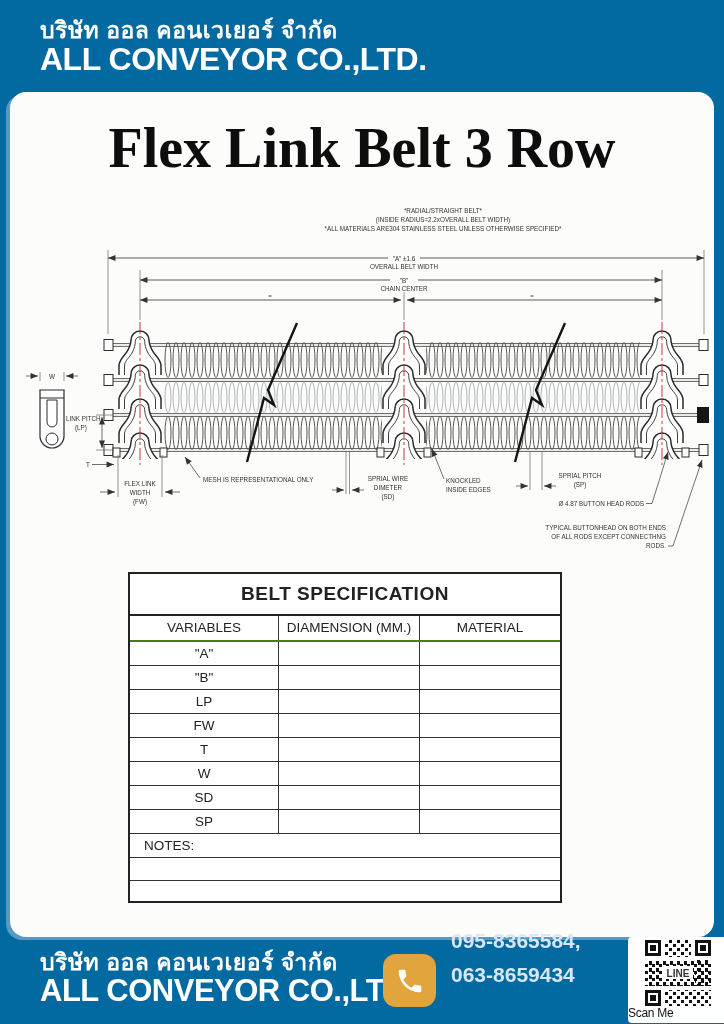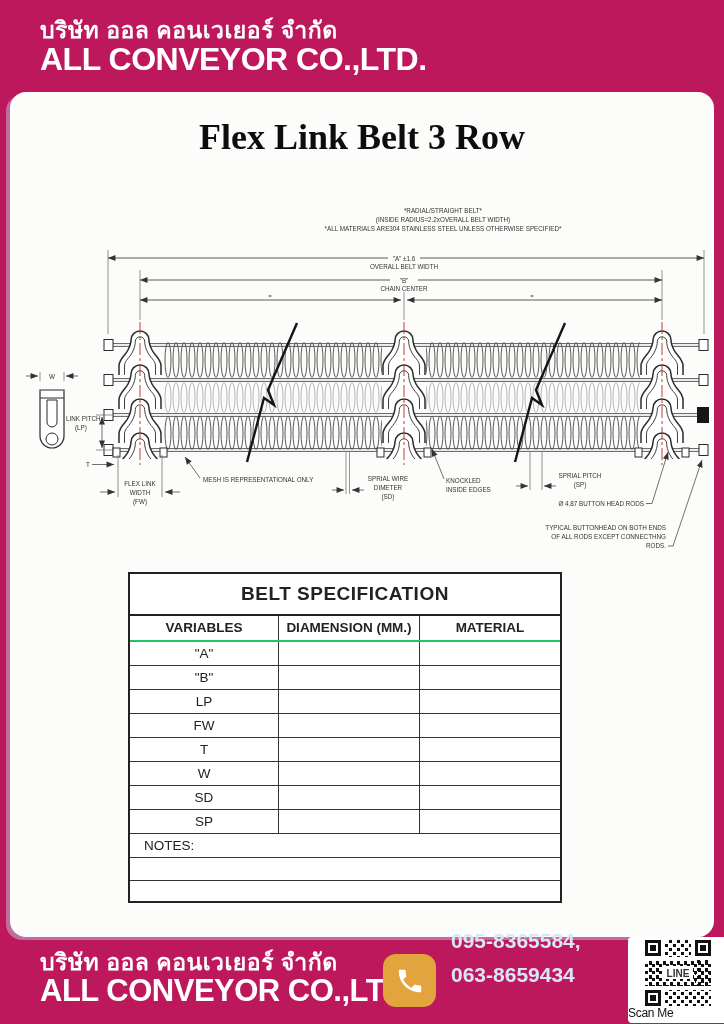--- a/index.html
+++ b/index.html
@@ -1,28 +1,28 @@
 <!DOCTYPE html>
 <html><head>
 <meta charset="utf-8">
 <style>
   html,body{margin:0;padding:0;}
   body{width:724px;height:1024px;font-family:"Liberation Sans",sans-serif;}
-  .page{position:relative;width:724px;height:1024px;background:#be185d;overflow:hidden;}
+  .page{position:relative;width:724px;height:1024px;background:#0369a1;overflow:hidden;}
   .hdr-th{position:absolute;left:40px;top:12px;font-size:23px;color:#fff;font-weight:600;letter-spacing:.5px;}
   .hdr-en{position:absolute;left:40px;top:41px;font-size:32px;color:#fff;font-weight:bold;letter-spacing:-.5px;}
   .card{position:absolute;left:10px;top:92px;width:704px;height:845px;background:#fcfcfa;border-radius:16px;box-shadow:-4px 3px 0 rgba(190,212,236,.45);}
-  .doc-title{position:absolute;left:0;top:116px;width:724px;text-align:center;font-family:"Liberation Serif",serif;font-weight:bold;font-size:36px;color:#0d0d0d;margin:0;}
+  .doc-title{position:absolute;left:0;top:116px;width:724px;text-align:center;font-family:"Liberation Serif",serif;font-weight:bold;font-size:56px;color:#0d0d0d;margin:0;}
   .drawing{position:absolute;left:12px;top:200px;}
   svg text{font-family:"Liberation Sans",sans-serif;fill:#333;}
   
   .spec{position:absolute;left:128px;top:572px;width:430px;background:#fff;border:2px solid #222;color:#222;}
   .spec-title{height:40px;line-height:40px;text-align:center;font-weight:bold;font-size:19px;letter-spacing:.5px;border-bottom:2px solid #222;}
   .spec-row{display:flex;border-bottom:1px solid #333;height:23px;line-height:23px;font-size:13.5px;text-align:center;}
-  .spec-head{height:24px;line-height:24px;border-bottom:2px solid #22c55e;font-weight:bold;}
+  .spec-head{height:24px;line-height:24px;border-bottom:2px solid #4d7c0f;}
   .c1{width:148px;border-right:1px solid #333;}
   .c2{width:140px;border-right:1px solid #333;}
   .c3{flex:1;}
   .spec-notes{height:23px;line-height:23px;border-bottom:1px solid #333;font-size:13.5px;padding-left:14px;}
   .spec-e1{height:22px;border-bottom:1px solid #333;}
   .spec-e2{height:20px;}
   
   .ftr-th{position:absolute;left:40px;top:944px;font-size:23px;color:#fff;font-weight:600;letter-spacing:.5px;}
   .ftr-en{position:absolute;left:40px;top:973px;font-size:31px;color:#fff;font-weight:bold;letter-spacing:-.5px;}
   .phone-btn{position:absolute;left:383px;top:954px;width:53px;height:53px;border-radius:13px;background:#e2a43c;display:flex;align-items:center;justify-content:center;}

